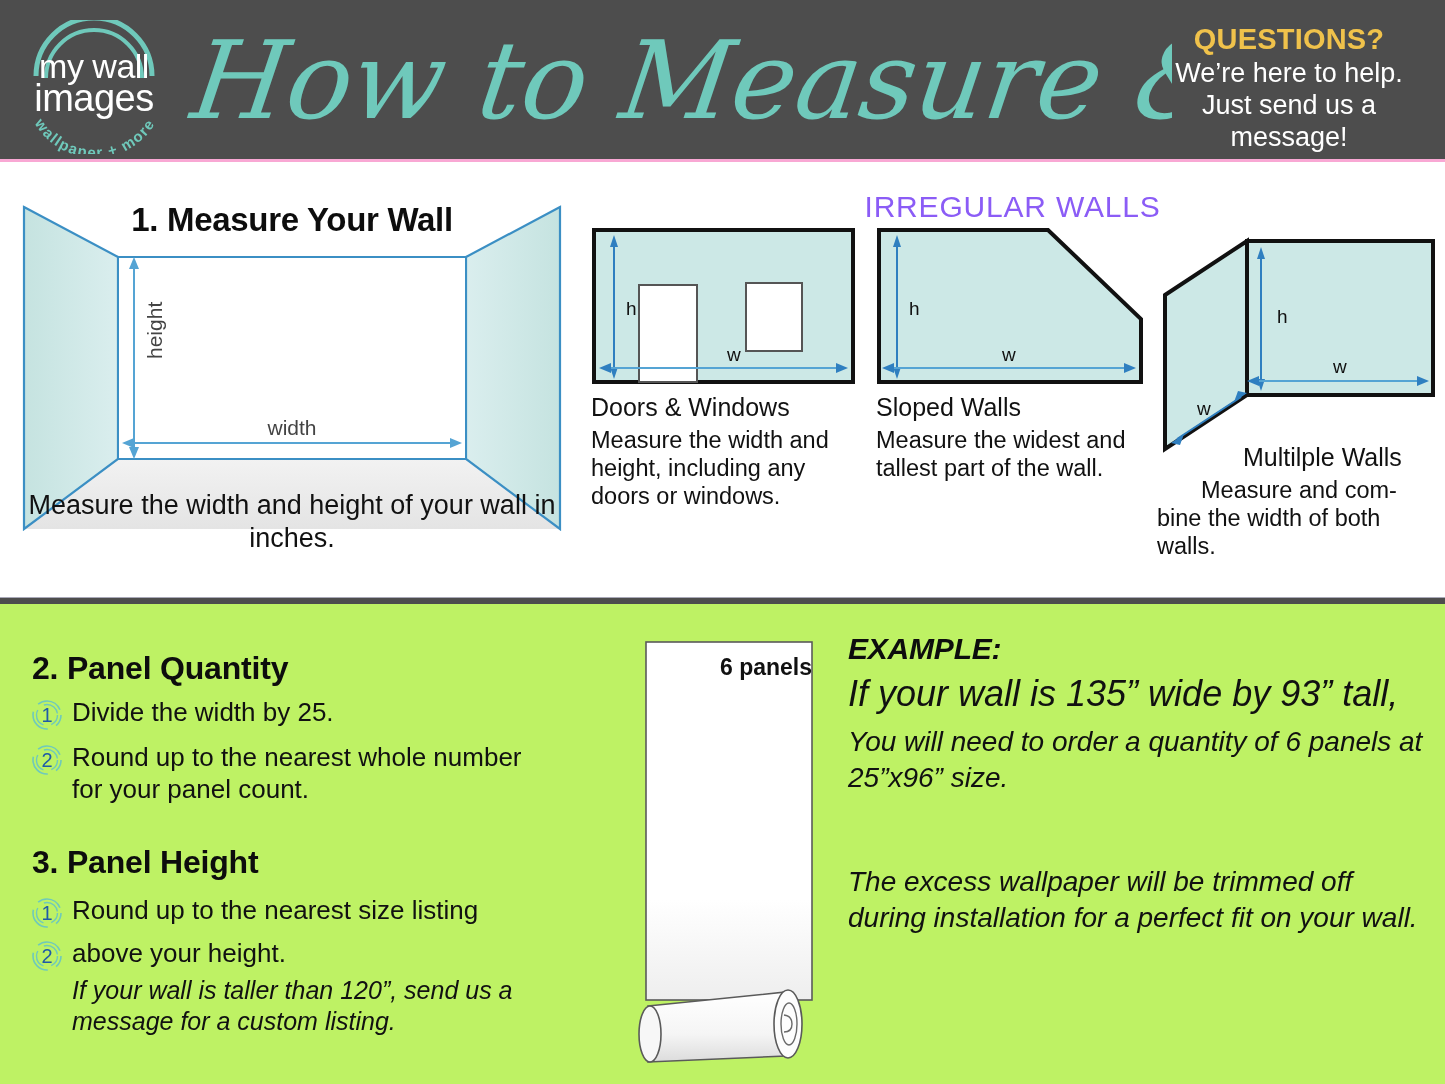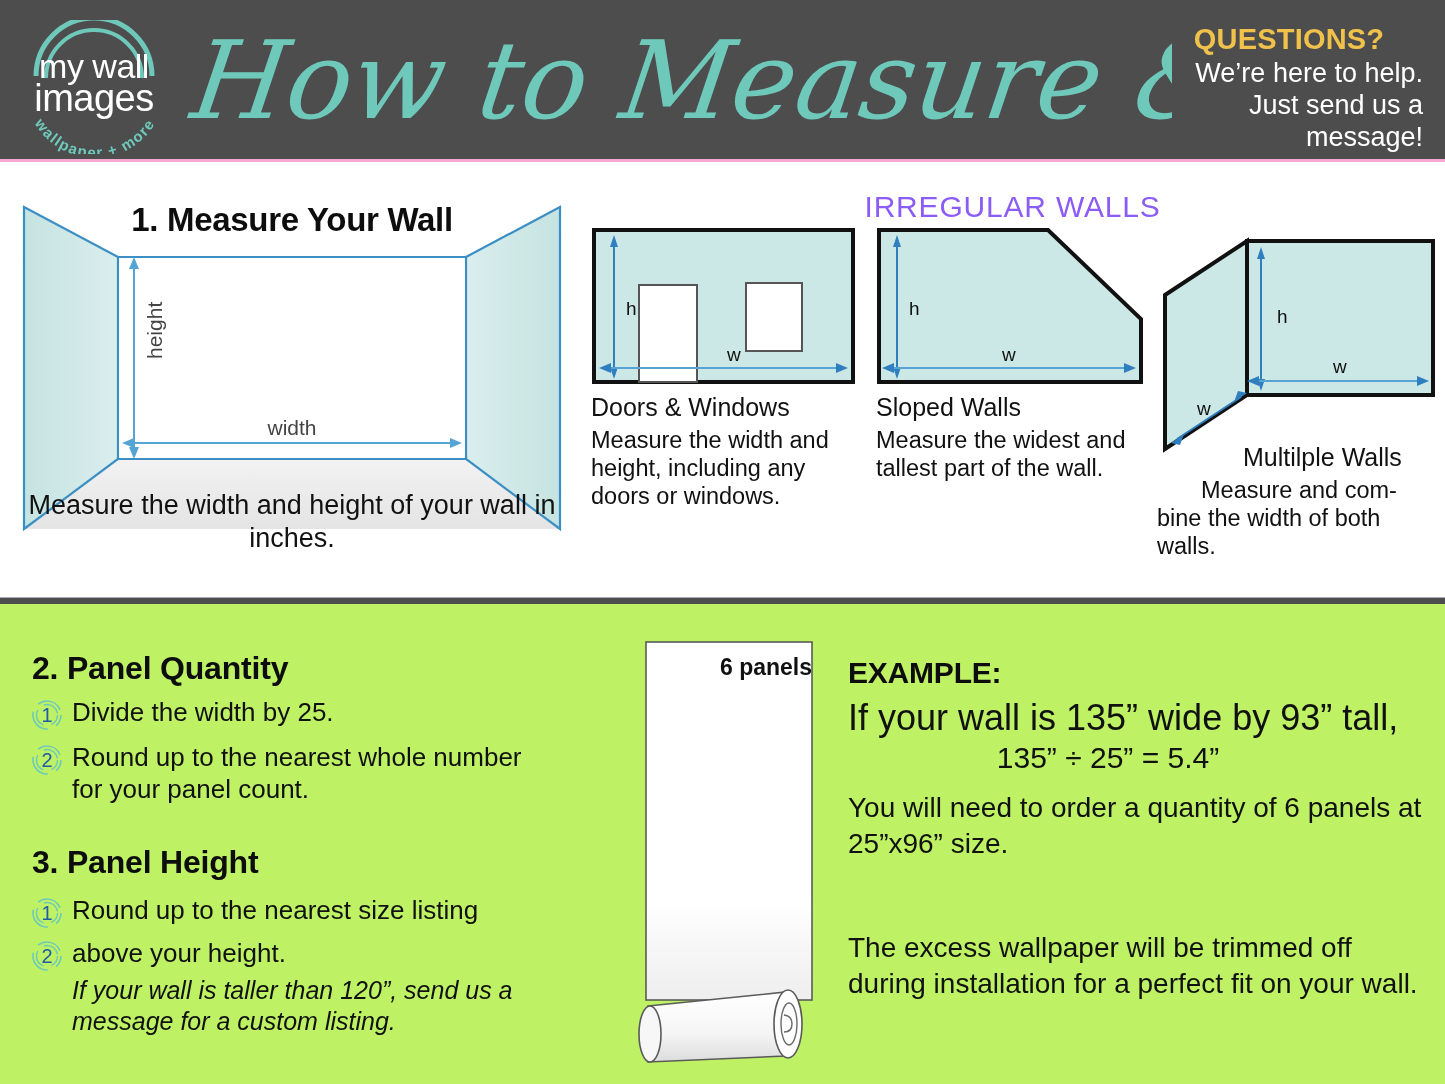--- a/index.html
+++ b/index.html
@@ -72,21 +72,20 @@
     font-weight: bold;
     letter-spacing: 0.2px;
     line-height: 34px;
   }
   .q-body {
     color: #ffffff;
     font-size: 27px;
     font-weight: 400;
     line-height: 32px;
     margin-top: 1px;
-    text-align: right;
   }
 
   
   .top-section {
     position: absolute;
     left: 0; top: 165px;
     width: 1445px;
     height: 432px;
     background: #ffffff;
   }
@@ -242,22 +241,23 @@
     width: 156px;
     text-align: right;
     font-size: 23px;
     color: #111;
     font-weight: bold;
   }
 
   
   .example {
     position: absolute;
-    left: 848px; top: 52px;
+    left: 848px; top: 28px;
     width: 580px;
+    font-style: italic;
   }
   .ex-head {
     font-size: 30px;
     font-weight: bold;
     color: #0d0d0d;
     letter-spacing: -0.2px;
   }
   .ex-line {
     font-size: 36px;
     line-height: 36px;
@@ -502,19 +502,18 @@
         <ellipse cx="154" cy="386" rx="14" ry="34" fill="#fdfdfd" stroke="#5a5a5a" stroke-width="1.6"></ellipse>
         <ellipse cx="155" cy="386" rx="8" ry="21" fill="none" stroke="#6a6a6a" stroke-width="1.4"></ellipse>
         <path d="M150 377 q8 1 8 9 q0 8 -8 8" fill="none" stroke="#6a6a6a" stroke-width="1.4"></path>
       </svg>
       <div class="roll-label">6 panels</div>
     </div>
 
     <div class="example">
       <div class="ex-head">EXAMPLE:</div>
       <div class="ex-line">If your wall is 135” wide by 93” tall,</div>
-      <div class="ex-calc">135” ÷ 25” = 5.4”</div>
       <div class="ex-para">You will need to order a quantity of 6 panels at 25”x96” size.</div>
       <div class="ex-para gap">The excess wallpaper will be trimmed off during installation for a perfect fit on your wall.</div>
     </div>
   </div>
 
 </div>
 
 </body></html>

